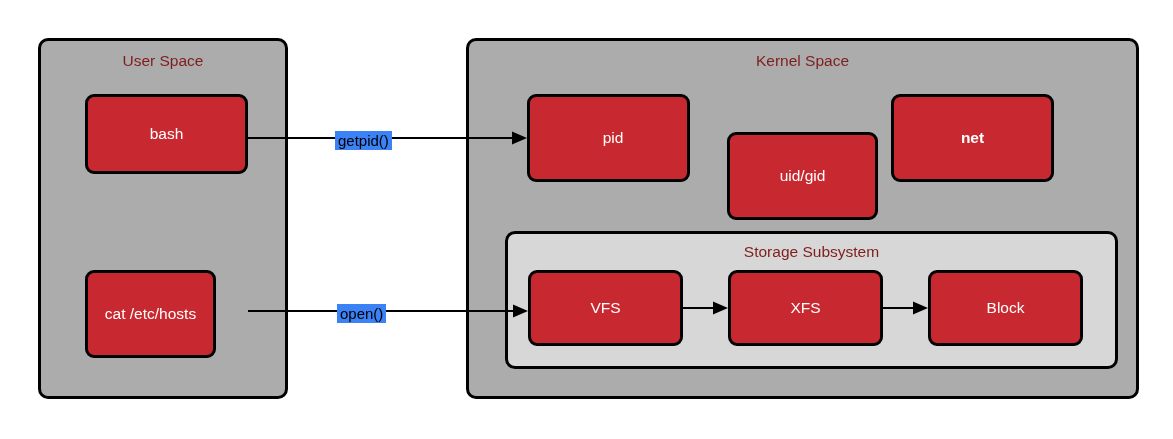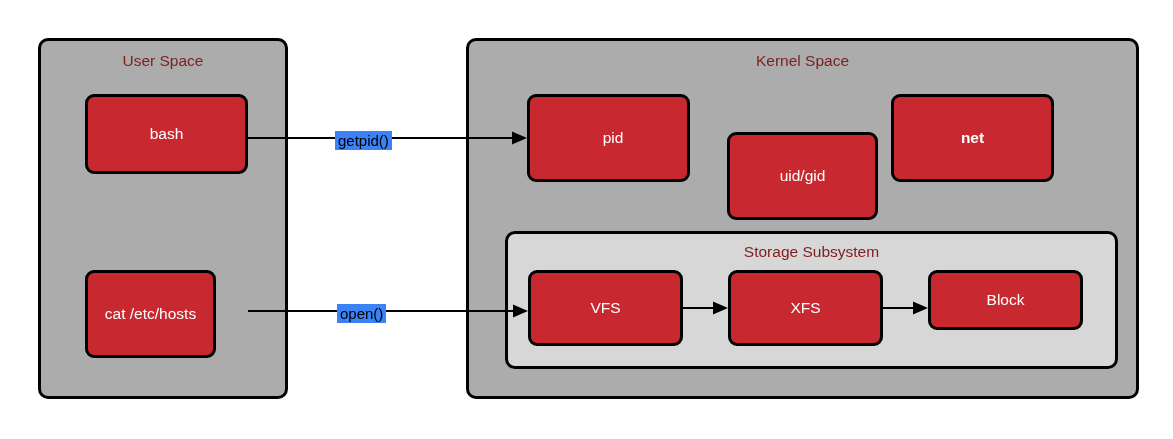--- a/index.html
+++ b/index.html
@@ -81,21 +81,21 @@
     white-space: nowrap;
   }
 
   #node-bash        { left: 85px;  top: 94px;  width: 163px; height: 80px; }
   #node-cat         { left: 85px;  top: 270px; width: 131px; height: 88px; }
   #node-pid         { left: 527px; top: 94px;  width: 163px; height: 88px; padding-left: 9px; }
   #node-uidgid      { left: 727px; top: 94px;  width: 151px; height: 88px; margin-top: 38px; }
   #node-net         { left: 891px; top: 94px;  width: 163px; height: 88px; font-weight: bold; }
   #node-vfs         { left: 528px; top: 270px; width: 155px; height: 76px; }
   #node-xfs         { left: 728px; top: 270px; width: 155px; height: 76px; }
-  #node-block       { left: 928px; top: 270px; width: 155px; height: 60px; }
+  #node-block       { left: 928px; top: 270px; width: 155px; height: 76px; }
 
   
   #edges {
     position: absolute;
     left: 0;
     top: 0;
     width: 1173px;
     height: 439px;
     pointer-events: none;
   }

